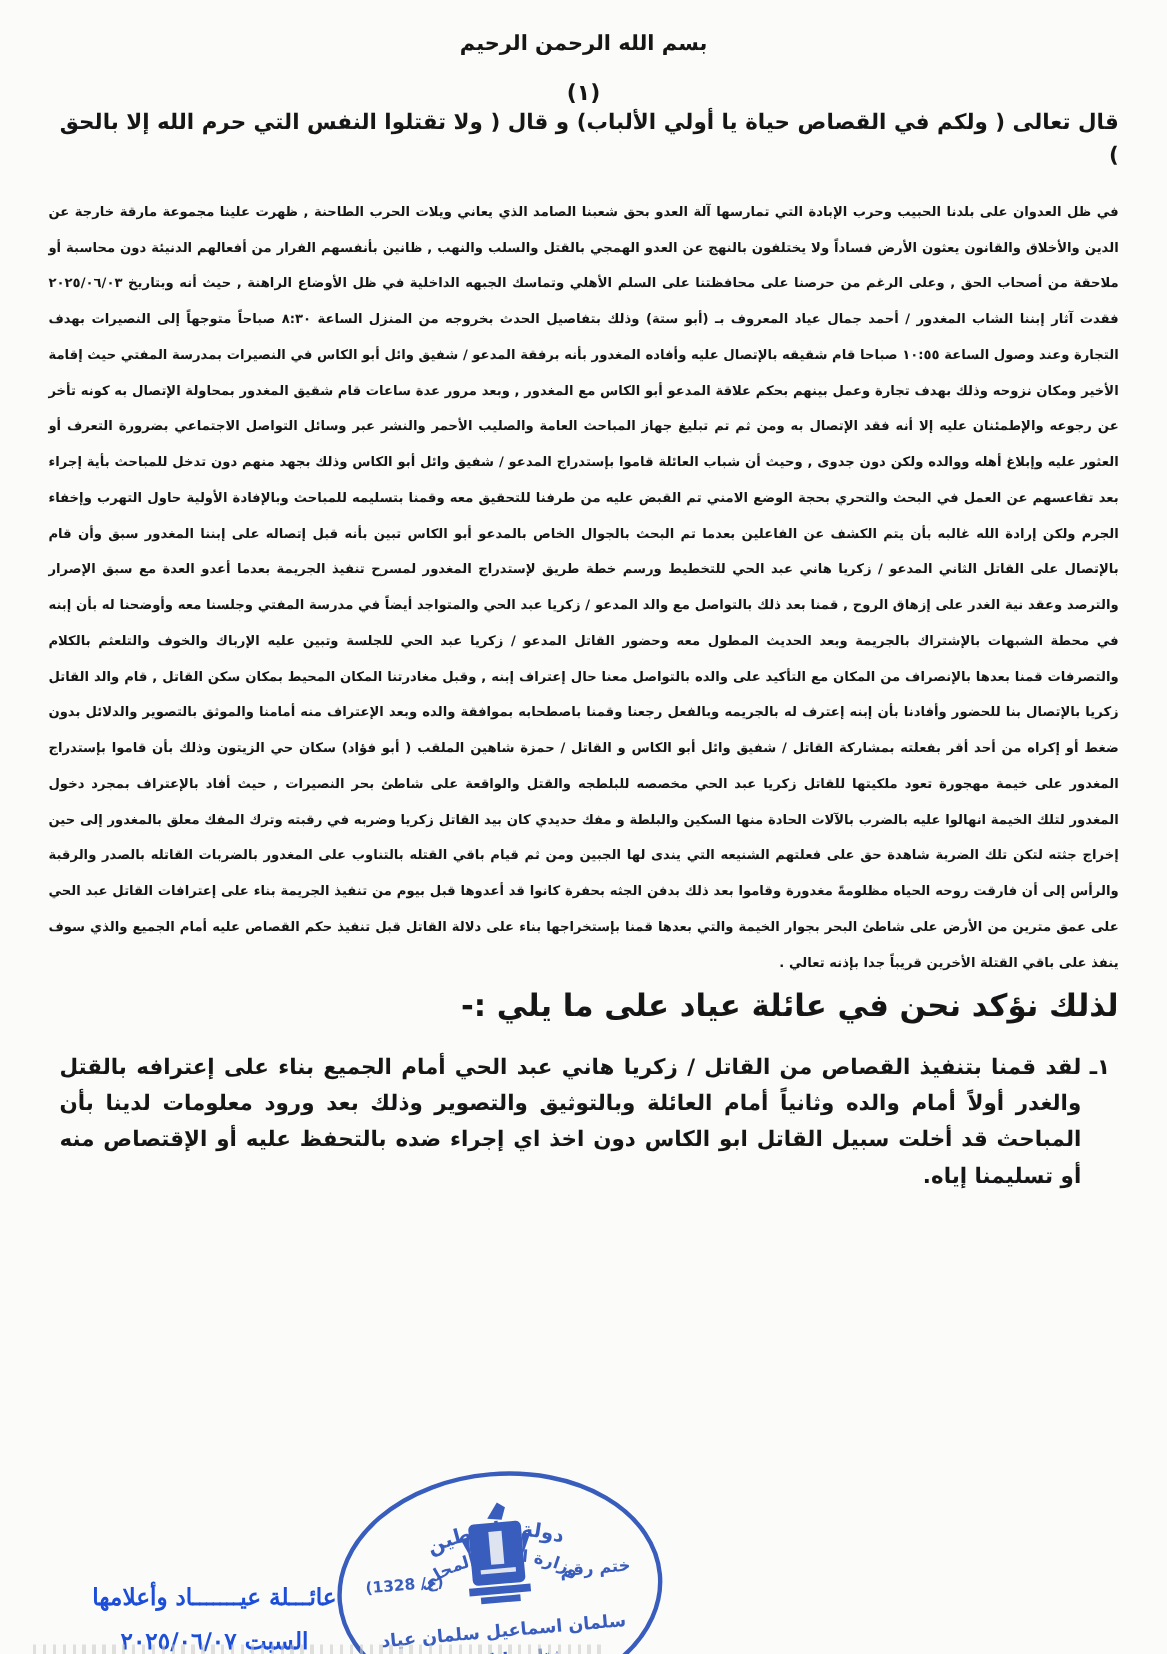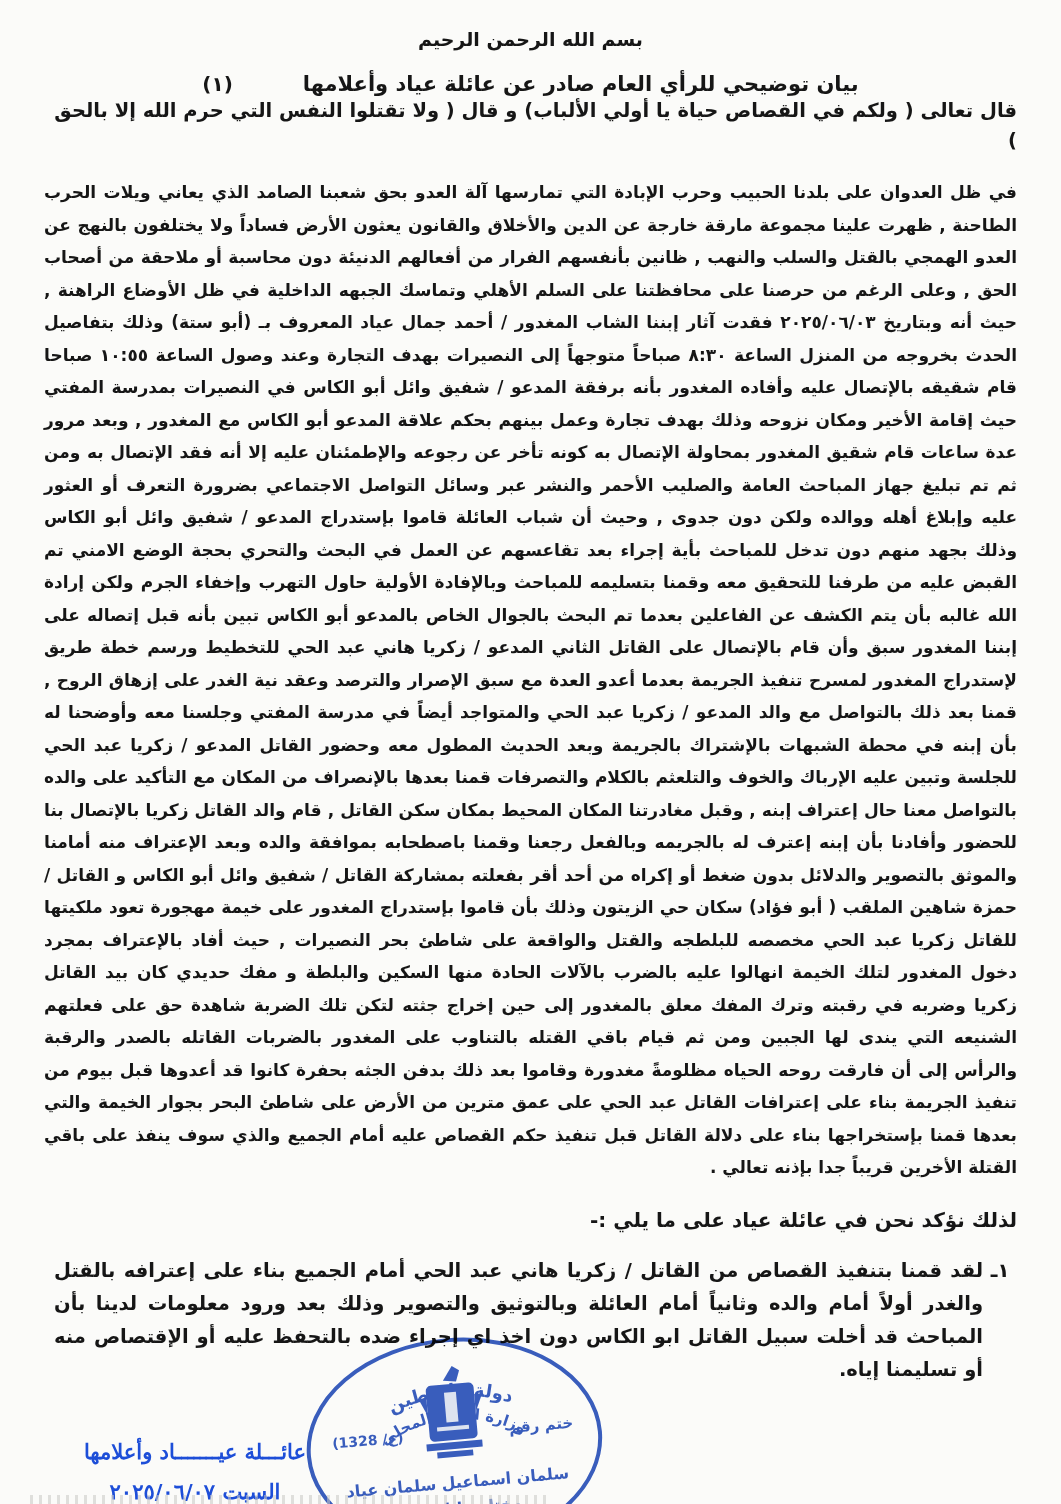--- a/index.html
+++ b/index.html
@@ -33,28 +33,28 @@
     margin-top:22px;
   }
   .title{font-size:21px;font-weight:700;}
   .title-num{font-size:20px;font-weight:700;}
   .quote{
     font-size:19.5px;font-weight:700;
     line-height:30px;
   }
   .body-par{
     margin-top:20px;
-    font-size:17px;font-weight:700;
+    font-size:12px;font-weight:700;
     line-height:32.5px;
     text-align:justify;
     text-justify:inter-word;
   }
   .list-intro{
-    margin-top:24px;
-    font-size:20px;font-weight:700;
+    margin-top:7px;
+    font-size:28px;font-weight:700;
   }
   .num-list{
     margin-top:22px;
   }
   .li{
     display:flex;
     align-items:flex-start;
     margin-bottom:13px;
     font-size:19.5px;font-weight:700;
     line-height:33px;
@@ -103,21 +103,20 @@
 </style>
 </head>
 <body>
 
 <div class="page">
   <div class="content">
 
     <div class="basmala">بسم الله الرحمن الرحيم</div>
 
     <div class="title-row">
-      <span class="title">بيان توضيحي للرأي العام صادر عن عائلة عياد وأعلامها</span>
       <span class="title-num">(١)</span>
     </div>
 
     <div class="quote">قال تعالى ( ولكم في القصاص حياة يا أولي الألباب) و قال ( ولا تقتلوا النفس التي حرم الله إلا بالحق )</div>
 
     <div class="body-par">في ظل العدوان على بلدنا الحبيب وحرب الإبادة التي تمارسها آلة العدو بحق شعبنا الصامد الذي يعاني ويلات الحرب الطاحنة , ظهرت علينا مجموعة مارقة خارجة عن الدين والأخلاق والقانون يعثون الأرض فساداً ولا يختلفون بالنهج عن العدو الهمجي بالقتل والسلب والنهب , ظانين بأنفسهم الفرار من أفعالهم الدنيئة دون محاسبة أو ملاحقة من أصحاب الحق , وعلى الرغم من حرصنا على محافظتنا على السلم الأهلي وتماسك الجبهه الداخلية في ظل الأوضاع الراهنة , حيث أنه وبتاريخ ٢٠٢٥/٠٦/٠٣ فقدت آثار إبننا الشاب المغدور / أحمد جمال عياد المعروف بـ (أبو ستة) وذلك بتفاصيل الحدث بخروجه من المنزل الساعة ٨:٣٠ صباحاً متوجهاً إلى النصيرات بهدف التجارة وعند وصول الساعة ١٠:٥٥ صباحا قام شقيقه بالإتصال عليه وأفاده المغدور بأنه برفقة المدعو / شفيق وائل أبو الكاس في النصيرات بمدرسة المفتي حيث إقامة الأخير ومكان نزوحه وذلك بهدف تجارة وعمل بينهم بحكم علاقة المدعو أبو الكاس مع المغدور , وبعد مرور عدة ساعات قام شقيق المغدور بمحاولة الإتصال به كونه تأخر عن رجوعه والإطمئنان عليه إلا أنه فقد الإتصال به ومن ثم تم تبليغ جهاز المباحث العامة والصليب الأحمر والنشر عبر وسائل التواصل الاجتماعي بضرورة التعرف أو العثور عليه وإبلاغ أهله ووالده ولكن دون جدوى , وحيث أن شباب العائلة قاموا بإستدراج المدعو / شفيق وائل أبو الكاس وذلك بجهد منهم دون تدخل للمباحث بأية إجراء بعد تقاعسهم عن العمل في البحث والتحري بحجة الوضع الامني تم القبض عليه من طرفنا للتحقيق معه وقمنا بتسليمه للمباحث  وبالإفادة الأولية حاول التهرب وإخفاء الجرم ولكن إرادة الله غالبه بأن يتم الكشف عن الفاعلين بعدما تم البحث بالجوال الخاص بالمدعو أبو الكاس تبين بأنه قبل إتصاله على إبننا المغدور سبق وأن قام بالإتصال على القاتل الثاني المدعو / زكريا هاني عبد الحي للتخطيط ورسم خطة طريق لإستدراج المغدور لمسرح تنفيذ الجريمة  بعدما أعدو العدة مع سبق الإصرار والترصد وعقد نية الغدر على إزهاق الروح , قمنا بعد ذلك بالتواصل مع والد المدعو / زكريا عبد الحي والمتواجد أيضاً في مدرسة المفتي وجلسنا معه وأوضحنا له بأن إبنه في محطة الشبهات بالإشتراك بالجريمة وبعد الحديث المطول معه وحضور القاتل المدعو / زكريا عبد الحي للجلسة وتبين عليه الإرباك والخوف والتلعثم بالكلام والتصرفات قمنا بعدها بالإنصراف من المكان مع التأكيد على والده بالتواصل معنا حال إعتراف إبنه , وقبل مغادرتنا المكان المحيط بمكان سكن القاتل , قام والد القاتل زكريا بالإتصال بنا للحضور وأفادنا بأن إبنه إعترف له بالجريمه وبالفعل رجعنا وقمنا باصطحابه بموافقة والده وبعد الإعتراف منه أمامنا والموثق بالتصوير والدلائل بدون ضغط أو إكراه من أحد أقر بفعلته بمشاركة القاتل / شفيق وائل أبو الكاس و القاتل / حمزة شاهين الملقب ( أبو فؤاد) سكان حي الزيتون  وذلك بأن قاموا بإستدراج المغدور على خيمة مهجورة تعود ملكيتها للقاتل زكريا عبد الحي مخصصه للبلطجه والقتل والواقعة على شاطئ بحر النصيرات  , حيث أفاد بالإعتراف بمجرد دخول المغدور لتلك الخيمة انهالوا عليه بالضرب بالآلات الحادة منها السكين والبلطة و مفك حديدي كان بيد القاتل زكريا وضربه  في رقبته وترك المفك معلق بالمغدور إلى حين إخراج جثته لتكن تلك الضربة شاهدة حق على فعلتهم الشنيعه التي يندى لها الجبين ومن ثم قيام باقي القتله بالتناوب على المغدور بالضربات القاتله بالصدر والرقبة والرأس إلى أن فارقت روحه الحياه مظلومةً مغدورة وقاموا بعد ذلك بدفن الجثه بحفرة كانوا قد أعدوها قبل بيوم من تنفيذ الجريمة بناء على إعترافات القاتل عبد الحي على عمق مترين من الأرض على شاطئ البحر بجوار الخيمة والتي بعدها قمنا بإستخراجها بناء على دلالة القاتل قبل تنفيذ حكم القصاص عليه أمام الجميع والذي سوف ينفذ على باقي القتلة الأخرين قريباً جدا بإذنه تعالي  .</div>
 
     <div class="list-intro">لذلك نؤكد نحن في عائلة عياد على ما يلي :-</div>
 
     <div class="num-list">

